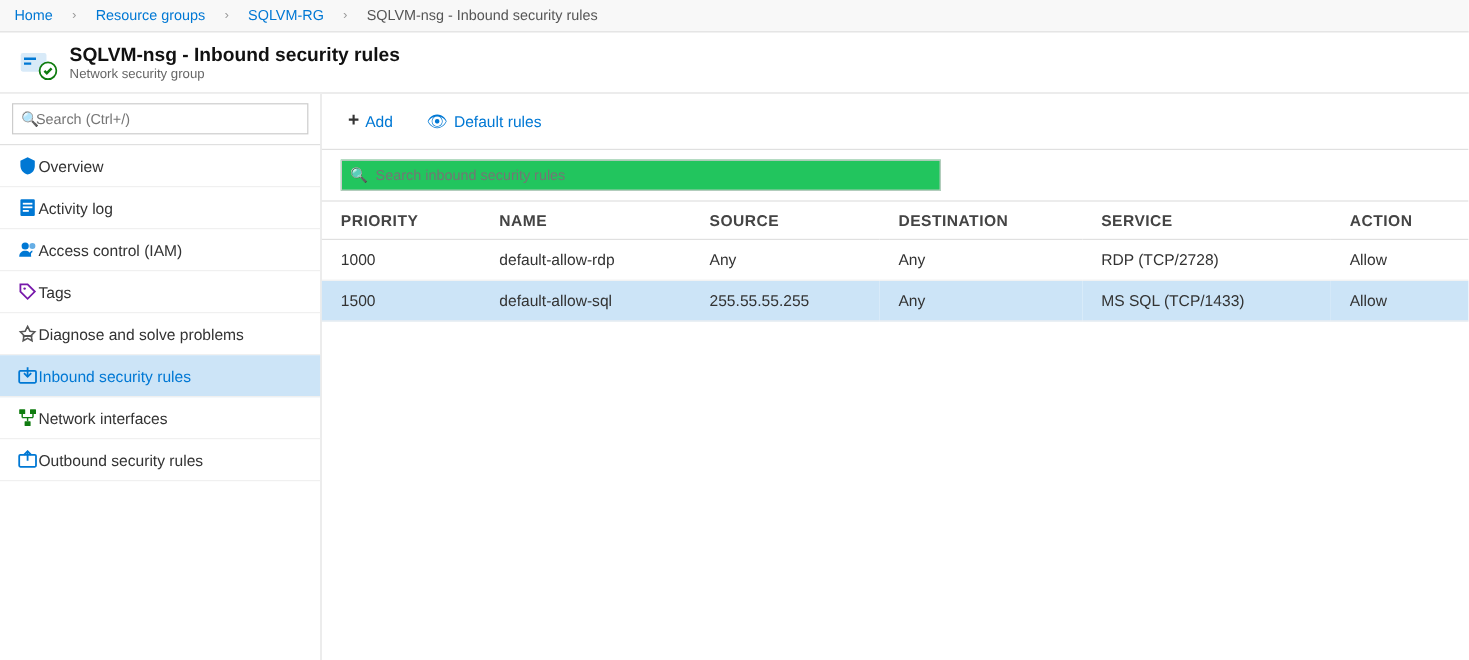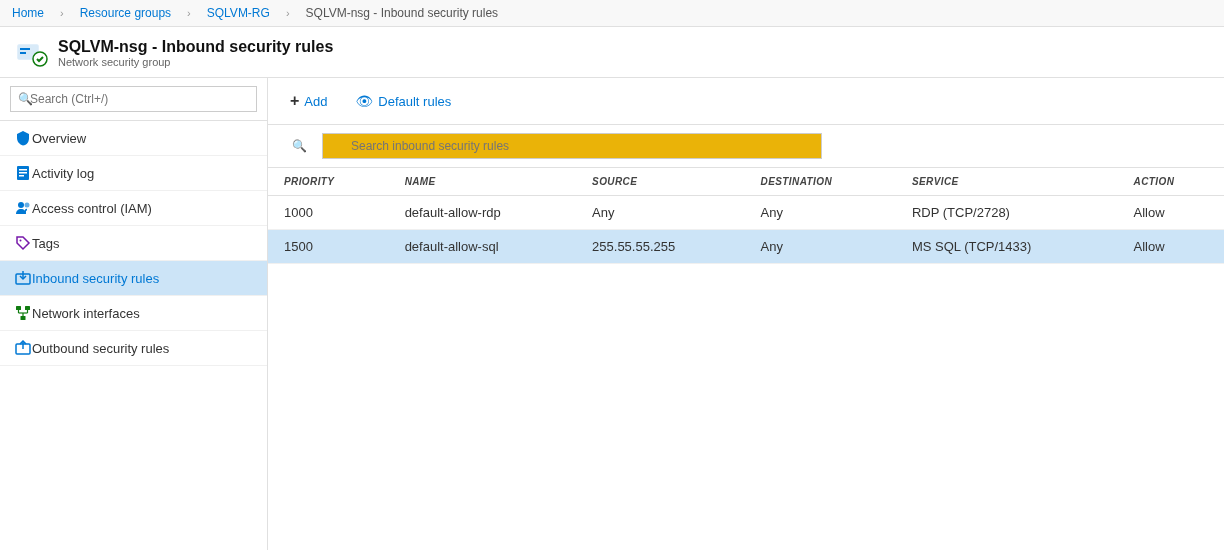--- a/index.html
+++ b/index.html
@@ -118,45 +118,43 @@
       border-bottom: 1px solid #e0e0e0;
     }
     .content-search-wrapper { position: relative; max-width: 500px; }
     .content-search-wrapper input {
       width: 100%;
       padding: 5px 8px 5px 28px;
       border: 1px solid #ccc;
       font-size: 12px;
       color: #555;
       outline: none;
-      background: #eab308;
-      margin-left: 38px;
+      background: #22c55e;
     }
     .content-search-wrapper .search-icon-c {
       position: absolute;
       left: 8px;
       top: 50%;
       transform: translateY(-50%);
       color: #888;
       font-size: 12px;
     }
 
     
     .rules-table { width: 100%; border-collapse: collapse; }
     .rules-table thead tr { border-bottom: 1px solid #e0e0e0; }
     .rules-table th {
       padding: 8px 16px;
       text-align: left;
-      font-size: 10px;
+      font-size: 13px;
       font-weight: 700;
       color: #444;
       text-transform: uppercase;
       letter-spacing: 0.4px;
       white-space: nowrap;
-      font-style: italic;
     }
     .rules-table td {
       padding: 9px 16px;
       font-size: 13px;
       color: #333;
       border-bottom: 1px solid #f0f0f0;
     }
     .rules-table tbody tr { cursor: pointer; }
     .rules-table tbody tr.selected { background: #cce4f7; margin-left: 24px; }
     .td-link { color: #0078d4; text-decoration: none; }
@@ -247,20 +245,29 @@
     <div class="sidebar-item">
       <span class="item-icon icon-tags">
         <svg width="16" height="16" viewBox="0 0 16 16">
             <path d="M2 2h6l6 6-6 6-6-6V2z" fill="none" stroke="#7719aa" stroke-width="1.5"></path>
             <circle cx="5.5" cy="5.5" r="1" fill="#7719aa"></circle>
           </svg>
       </span>
       <span>Tags</span>
     </div>
 
+    <div class="sidebar-item">
+      <span class="item-icon icon-diagnose">
+        <svg width="16" height="16" viewBox="0 0 16 16">
+          <path d="M8 2l2 4 4 .5-3 3 .7 4.5L8 12l-3.7 2 .7-4.5-3-3L6 6z" fill="none" stroke="#555" stroke-width="1.3"></path>
+          <line x1="4" y1="10" x2="12" y2="10" stroke="#555" stroke-width="1.5"></line>
+        </svg>
+      </span>
+      <span>Diagnose and solve problems</span>
+    </div>
 
 
     <div class="sidebar-item active">
       <span class="item-icon icon-inbound">
         <svg width="16" height="16" viewBox="0 0 16 16">
           <rect x="1" y="4" width="14" height="10" rx="1" fill="none" stroke="#0078d4" stroke-width="1.5"></rect>
           <line x1="8" y1="1" x2="8" y2="9" stroke="#0078d4" stroke-width="1.5"></line>
           <polyline points="5,6 8,9 11,6" stroke="#0078d4" stroke-width="1.5" fill="none"></polyline>
         </svg>
       </span>

